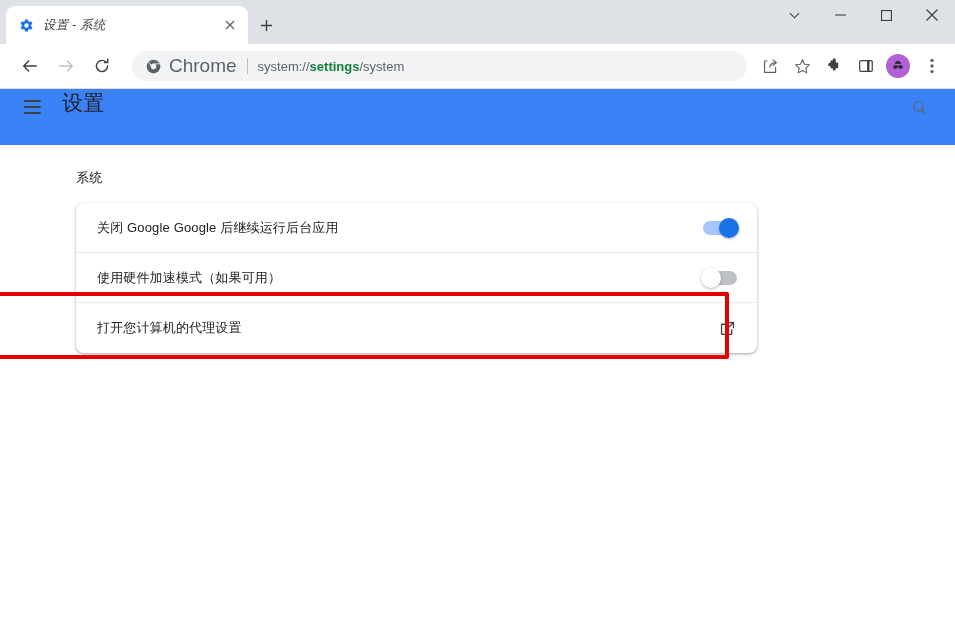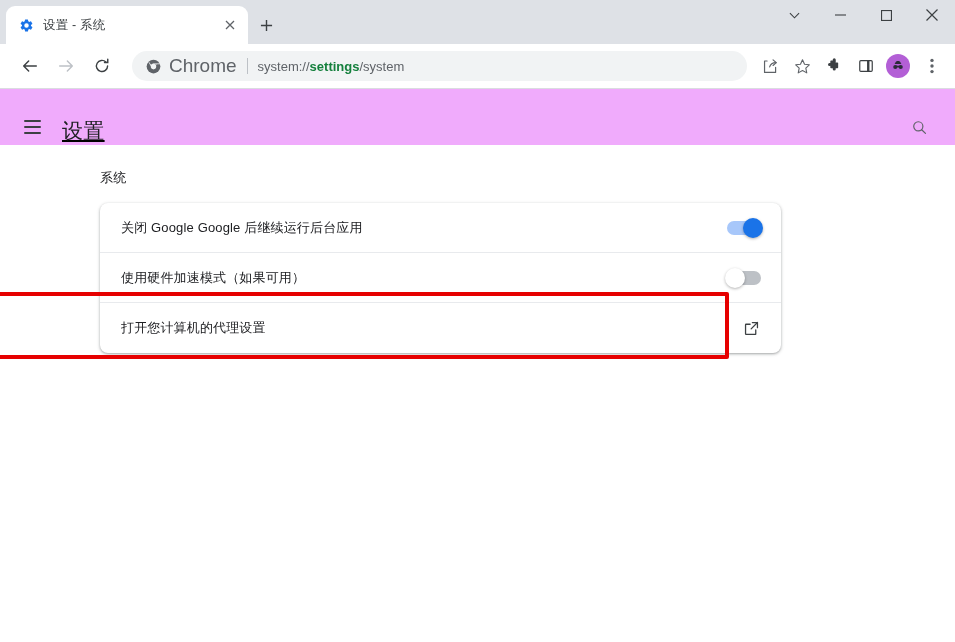--- a/index.html
+++ b/index.html
@@ -9,20 +9,21 @@
     overflow: hidden;
     background: #ffffff;
     font-family: "Liberation Sans", "DejaVu Sans", sans-serif;
   }
 
   
   .tabstrip {
     position: relative;
     height: 44px;
     background: #dee1e6;
+    font-style: italic;
   }
   .tab {
     position: absolute;
     left: 6px;
     top: 6px;
     width: 242px;
     height: 38px;
     background: #ffffff;
     border-radius: 9px 9px 0 0;
     display: flex;
@@ -144,24 +145,23 @@
     background: #b35fd6;
     display: flex; align-items: center; justify-content: center;
     flex: 0 0 24px;
     margin: 0 5px;
   }
 
   
   .settings-header {
     height: 56px;
     display: flex;
-    align-items: flex-end;
+    align-items: flex-start;
     padding: 0 18px 0 14px;
-    background: #f0abfc;
-    text-decoration: underline;
+    background: #3b82f6;
   }
   .hamburger {
     width: 36px; height: 36px;
     display: flex; flex-direction: column;
     align-items: center; justify-content: center;
     gap: 4px;
     border-radius: 50%;
     flex: 0 0 36px;
   }
   .hamburger span {
@@ -183,21 +183,21 @@
     color: #5f6368;
     border-radius: 50%;
     flex: 0 0 36px;
   }
 
   
   .content {
     position: relative;
     height: calc(642px - 44px - 45px - 56px);
     background: #ffffff;
-    padding-left: 100px;
+    padding-left: 76px;
   }
   .section-title {
     font-size: 13px;
     color: #202124;
     padding-top: 24px;
     padding-bottom: 16px;
     letter-spacing: .2px;
   }
   .card {
     width: 681px;

